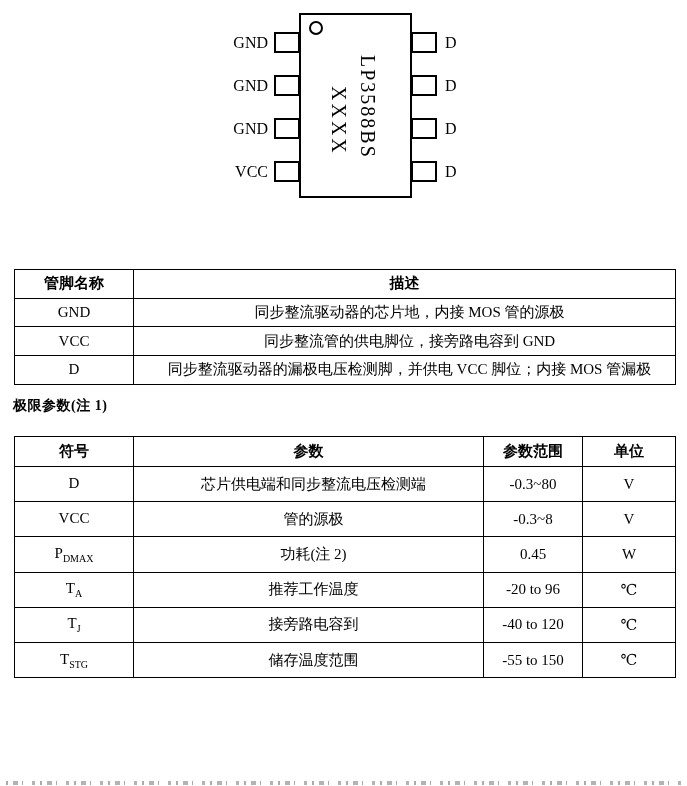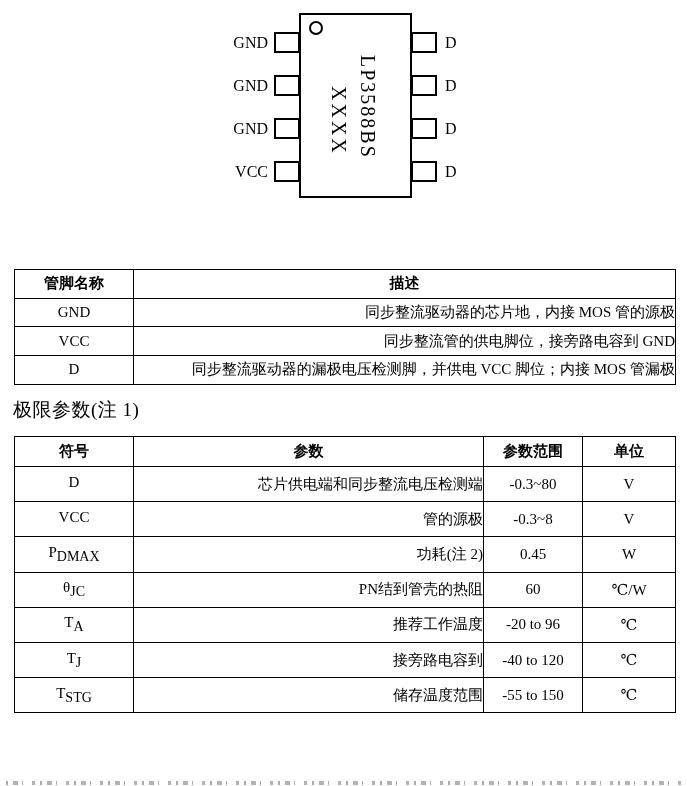--- a/index.html
+++ b/index.html
@@ -39,35 +39,35 @@
   .py1 { top:32px; } .py2 { top:75px; } .py3 { top:118px; } .py4 { top:161px; }
 
   
   table {
     position:absolute; left:14px; width:661px;
     border-collapse:collapse; table-layout:fixed; background:#fff;
   }
   th, td { border:1.4px solid #000; font-size:15px; overflow:hidden;margin-top:43px; }
   th { font-weight:bold; text-align:center; }
   td.c { text-align:center; }
-  td.l { text-align:right; padding-left:10px; }
+  td.l { text-align:center; padding-left:10px; }
 
   .t1 { top:269px; }
   .t1 tr { height:28.7px; }
 
   .title {
     position:absolute; left:13px; top:397px;
-    font-size:19px; font-weight:normal; letter-spacing:0.5px;
+    font-size:14px; font-weight:bold; letter-spacing:0.5px;
   }
 
   .t2 { top:436px; }
   .t2 thead tr { height:30px; }
   .t2 tbody tr { height:35.2px; }
 
-  sub { font-size:14px; letter-spacing:0; }
+  sub { font-size:10px; letter-spacing:0; }
 
   
   .clipped-line {
     position:absolute; left:6px; right:6px; top:781px; height:4px;
     background:
       repeating-linear-gradient(90deg,
         #8d8d8d 0 2px, transparent 2px 7px,
         #9a9a9a 7px 12px, transparent 12px 16px,
         #8d8d8d 16px 17px, transparent 17px 26px,
         #9a9a9a 26px 29px, transparent 29px 34px);
@@ -163,26 +163,20 @@
         <td class="c">-0.3~8</td>
         <td class="c">V</td>
       </tr>
       <tr>
         <td class="c"><span>P</span><sub>DMAX</sub></td>
         <td class="l">功耗(注 2)</td>
         <td class="c">0.45</td>
         <td class="c">W</td>
       </tr>
       <tr>
-        <td class="c"><span>θ</span><sub>JC</sub></td>
-        <td class="l">PN结到管壳的热阻</td>
-        <td class="c">60</td>
-        <td class="c">℃/W</td>
-      </tr>
-      <tr>
         <td class="c"><span>T</span><sub>A</sub></td>
         <td class="l">推荐工作温度</td>
         <td class="c">-20 to 96</td>
         <td class="c">℃</td>
       </tr>
       <tr>
         <td class="c"><span>T</span><sub>J</sub></td>
         <td class="l">接旁路电容到</td>
         <td class="c">-40 to 120</td>
         <td class="c">℃</td>

